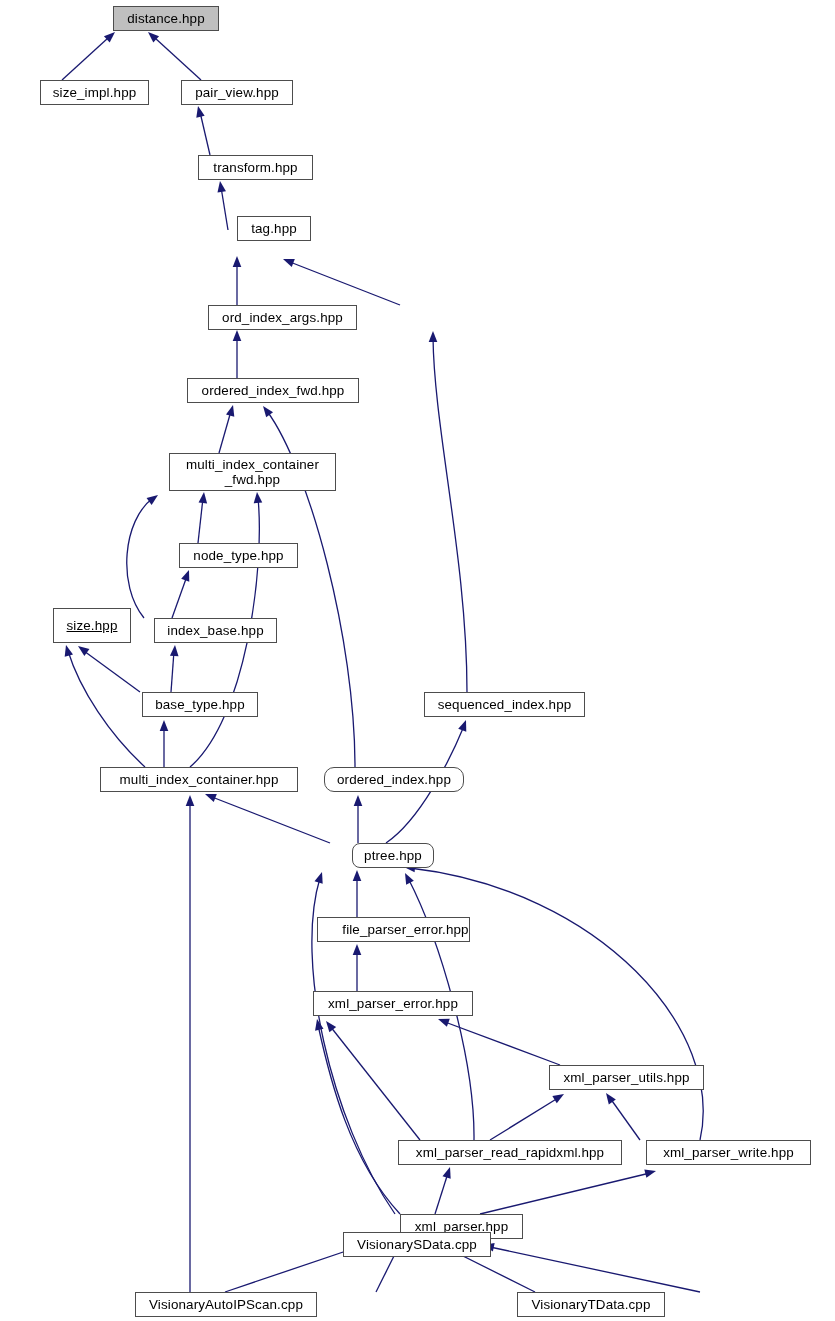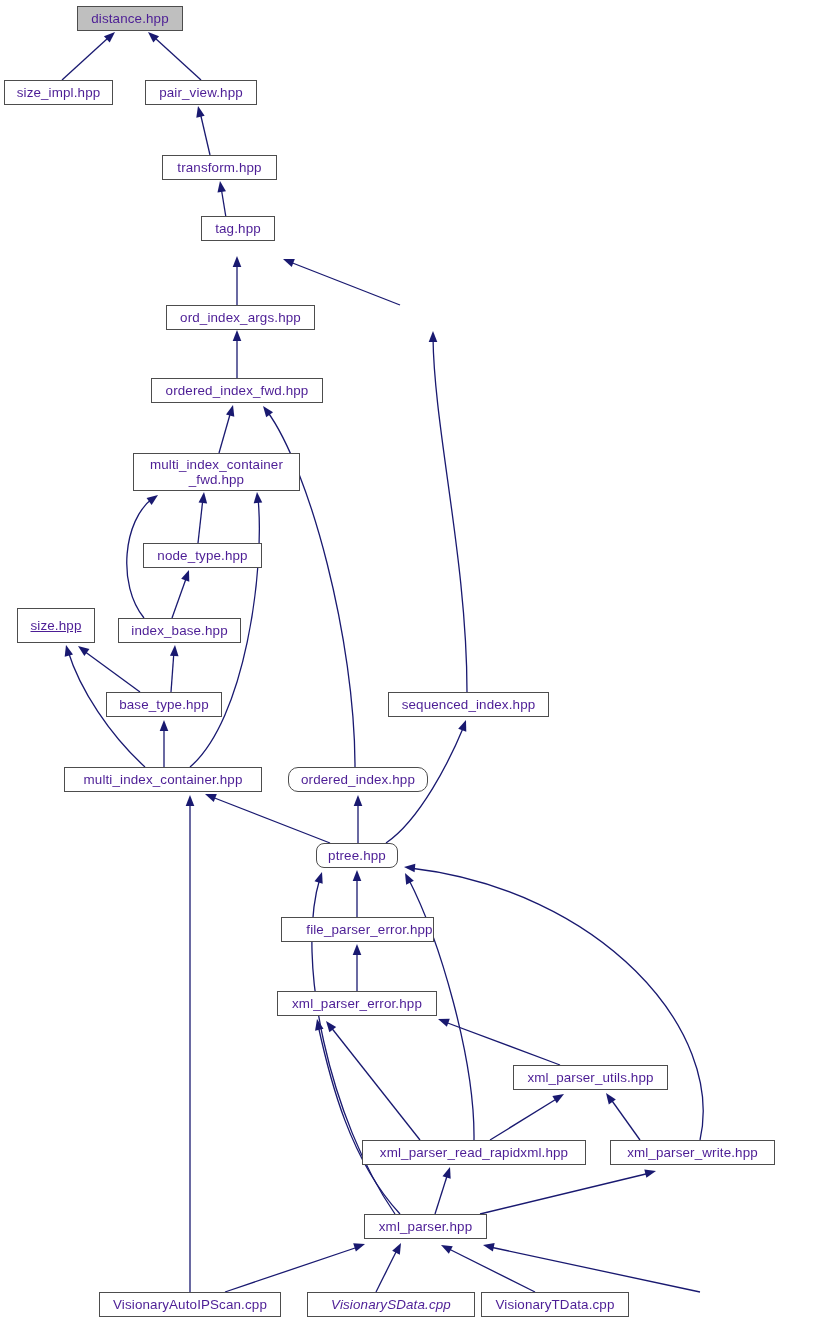--- a/index.html
+++ b/index.html
@@ -29,29 +29,30 @@
     left: 0;
     top: 0;
     width: 835px;
     height: 1321px;
   }
   .node {
     position: absolute;
     box-sizing: border-box;
     border: 1px solid #4d4d4d;
     background: #ffffff;
-    color: #4c1d95;
+    color: #000000;
     font-size: 13.4px;
     line-height: 1.12;
     display: flex;
     align-items: center;
     justify-content: center;
     text-align: center;
     white-space: pre;
     letter-spacing: 0.01em;
+    margin-left: 36px;
   }
   .node.highlight {
     background: #bfbfbf;
   }
   .node-label {
     display: block;
     width: 100%;
   }
 </style>
 </head>
@@ -213,36 +214,36 @@
         <polygon points="0,0 -11,4.3 -11,-4.3" fill="#191970" transform="translate(483,1245) rotate(192)"></polygon>
       </g>
     </svg>
 
   <div id="node-layer">
       <div class="node highlight" style="left: 77px; top: 6px; width: 106px; height: 25px; background: rgb(191, 191, 191); border-color: rgb(77, 77, 77);"><span class="node-label">distance.hpp</span></div>
       <div class="node" style="left: 4px; top: 80px; width: 109px; height: 25px; border-color: rgb(77, 77, 77);"><span class="node-label">size_impl.hpp</span></div>
       <div class="node" style="left: 145px; top: 80px; width: 112px; height: 25px; border-color: rgb(77, 77, 77);"><span class="node-label">pair_view.hpp</span></div>
       <div class="node" style="left: 162px; top: 155px; width: 115px; height: 25px; border-color: rgb(77, 77, 77);"><span class="node-label">transform.hpp</span></div>
       <div class="node" style="left: 201px; top: 216px; width: 74px; height: 25px; border-color: rgb(77, 77, 77);"><span class="node-label">tag.hpp</span></div>
-      <div class="node" style="left: 166px; top: 305px; width: 149px; height: 25px; border-color: rgb(77, 77, 77);"><span class="node-label">ord_index_args.hpp</span></div>
+      <div class="node" style="left: 172px; top: 305px; width: 149px; height: 25px; border-color: rgb(77, 77, 77);"><span class="node-label">ord_index_args.hpp</span></div>
       <div class="node" style="left: 151px; top: 378px; width: 172px; height: 25px; border-color: rgb(77, 77, 77);"><span class="node-label">ordered_index_fwd.hpp</span></div>
       <div class="node" style="left: 133px; top: 453px; width: 167px; height: 38px; border-color: rgb(77, 77, 77);"><span class="node-label">multi_index_container
 _fwd.hpp</span></div>
       <div class="node" style="left: 143px; top: 543px; width: 119px; height: 25px; border-color: rgb(77, 77, 77);"><span class="node-label">node_type.hpp</span></div>
       <div class="node" style="left: 17px; top: 608px; width: 78px; height: 35px; border-color: rgb(77, 77, 77); text-decoration: underline;"><span class="node-label">size.hpp</span></div>
       <div class="node" style="left: 118px; top: 618px; width: 123px; height: 25px; border-color: rgb(77, 77, 77);"><span class="node-label">index_base.hpp</span></div>
       <div class="node" style="left: 106px; top: 692px; width: 116px; height: 25px; border-color: rgb(77, 77, 77);"><span class="node-label">base_type.hpp</span></div>
       <div class="node" style="left: 388px; top: 692px; width: 161px; height: 25px; border-color: rgb(77, 77, 77);"><span class="node-label">sequenced_index.hpp</span></div>
       <div class="node" style="left: 64px; top: 767px; width: 198px; height: 25px; border-color: rgb(77, 77, 77);"><span class="node-label">multi_index_container.hpp</span></div>
       <div class="node" style="left: 288px; top: 767px; width: 140px; height: 25px; border-color: rgb(77, 77, 77); border-radius: 10px;"><span class="node-label">ordered_index.hpp</span></div>
       <div class="node" style="left: 316px; top: 843px; width: 82px; height: 25px; border-color: rgb(77, 77, 77); border-radius: 8px;"><span class="node-label">ptree.hpp</span></div>
       <div class="node" style="left: 281px; top: 917px; width: 153px; height: 25px; border-color: rgb(77, 77, 77); padding-left: 24px;"><span class="node-label">file_parser_error.hpp</span></div>
       <div class="node" style="left: 277px; top: 991px; width: 160px; height: 25px; border-color: rgb(77, 77, 77);"><span class="node-label">xml_parser_error.hpp</span></div>
       <div class="node" style="left: 513px; top: 1065px; width: 155px; height: 25px; border-color: rgb(77, 77, 77);"><span class="node-label">xml_parser_utils.hpp</span></div>
       <div class="node" style="left: 362px; top: 1140px; width: 224px; height: 25px; border-color: rgb(77, 77, 77);"><span class="node-label">xml_parser_read_rapidxml.hpp</span></div>
       <div class="node" style="left: 610px; top: 1140px; width: 165px; height: 25px; border-color: rgb(77, 77, 77);"><span class="node-label">xml_parser_write.hpp</span></div>
       <div class="node" style="left: 364px; top: 1214px; width: 123px; height: 25px; border-color: rgb(77, 77, 77);"><span class="node-label">xml_parser.hpp</span></div>
       <div class="node" style="left: 99px; top: 1292px; width: 182px; height: 25px; border-color: rgb(77, 77, 77);"><span class="node-label">VisionaryAutoIPScan.cpp</span></div>
-      <div class="node" style="left: 307px; top: 1292px; width: 168px; height: 25px; border-color: rgb(77, 77, 77); font-style: italic;"><span class="node-label">VisionarySData.cpp</span></div>
+      <div class="node" style="left: 307px; top: 1232px; width: 148px; height: 25px; border-color: rgb(77, 77, 77);"><span class="node-label">VisionarySData.cpp</span></div>
       <div class="node" style="left: 481px; top: 1292px; width: 148px; height: 25px; border-color: rgb(77, 77, 77);"><span class="node-label">VisionaryTData.cpp</span></div>
     </div>
 
 </div>
 
 </body></html>

